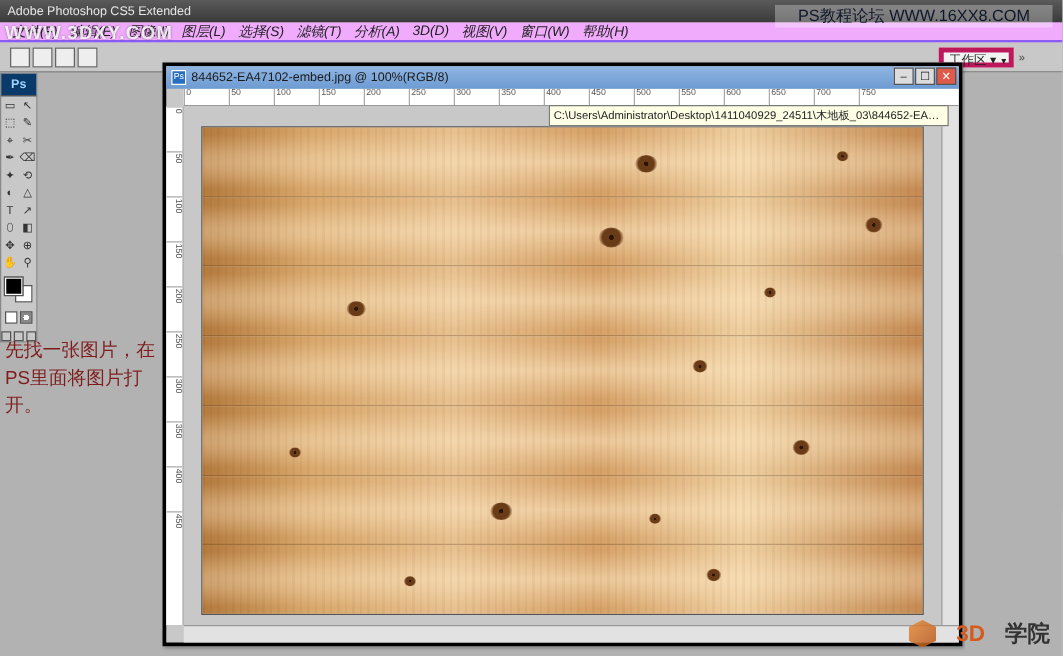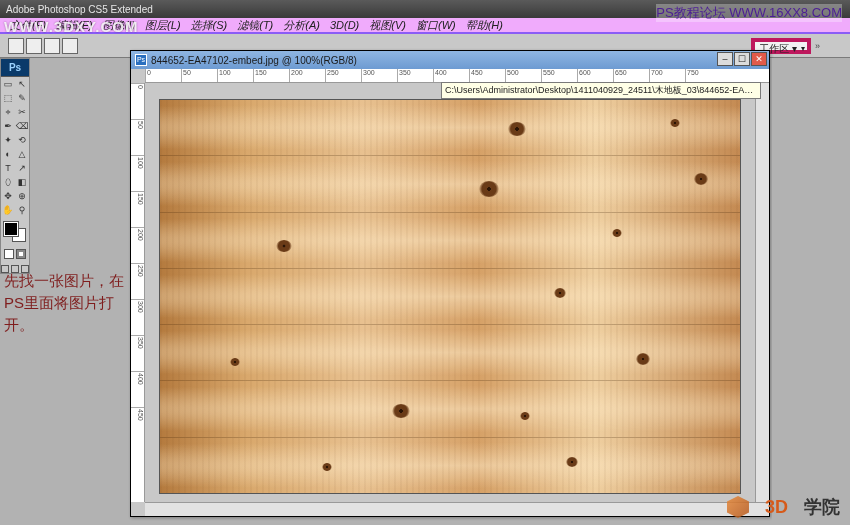--- a/index.html
+++ b/index.html
@@ -23,21 +23,21 @@
 .color-swatch { width: 28px; height: 26px; position: relative; margin-top: 2px; }
 .color-swatch .fg { position: absolute; left: 3px; top: 3px; width: 14px; height: 14px; background: #000; border: 1px solid #fff; outline: 1px solid #555; }
 .color-swatch .bg { position: absolute; right: 3px; bottom: 3px; width: 14px; height: 14px; background: #fff; border: 1px solid #555; }
 .mask-toggle { width: 28px; height: 18px; display: flex; justify-content: center; gap: 2px; align-items: center; }
 .mask-toggle div { width: 10px; height: 10px; border: 1px solid #555; }
 .mask-toggle div:first-child { background: #fff; }
 .mask-toggle div:last-child { background: radial-gradient(circle,#fff 40%,#888 41%); }
 .screen-row { width: 28px; display: flex; justify-content: center; gap: 2px; margin-top: 2px; }
 .screen-row div { width: 8px; height: 8px; border: 1px solid #555; }
 
-.doc-window { position: absolute; left: 130px; top: 50px; width: 640px; height: 467px; background: #c8c8c8; border: 1px solid #000000; box-shadow: 1px 1px 3px rgba(0,0,0,.3); }
+.doc-window { position: absolute; left: 130px; top: 50px; width: 640px; height: 467px; background: #c8c8c8; border: 3px solid #000000; box-shadow: 1px 1px 3px rgba(0,0,0,.3); }
 .doc-titlebar { height: 18px; background: linear-gradient(#8fb6e2,#6d9bd2); display: flex; align-items: center; font-size: 10px; color: #1a1a1a; padding-left: 4px; position: relative; }
 .doc-titlebar .ico { width: 12px; height: 12px; background: #2a6fbf; margin-right: 4px; border: 1px solid #fff; font-size: 7px; color: #fff; text-align: center; line-height: 10px; }
 .win-controls { position: absolute; right: 2px; top: 1px; display: flex; gap: 1px; }
 .win-controls div { width: 16px; height: 14px; border: 1px solid #555; font-size: 9px; text-align: center; line-height: 12px; }
 .win-min { background: #dcdcdc; }
 .win-max { background: #dcdcdc; }
 .win-close { background: #e05a4a; color: #fff; }
 .doc-ruler-h { height: 14px; margin-left: 14px; background: #fff; border-bottom: 1px solid #999; display: flex; font-size: 7px; color: #555; overflow: hidden; }
 .doc-ruler-h span { width: 36px; flex: 0 0 36px; border-left: 1px solid #aaa; padding-left: 1px; }
 .doc-ruler-v { position: absolute; left: 0; top: 32px; width: 14px; bottom: 14px; background: #fff; border-right: 1px solid #999; display: flex; flex-direction: column; font-size: 7px; color: #555; overflow: hidden; }
@@ -51,21 +51,21 @@
 }
 .plank::before { content: ""; position: absolute; inset: 0; background: repeating-linear-gradient(90deg, rgba(90,50,15,.05) 0 2px, rgba(0,0,0,0) 2px 6px); }
 .plank:last-child { border-bottom: none; }
 .knot { position: absolute; border-radius: 50%; background: radial-gradient(circle, #2a1405 0 15%, #6a3b17 16% 55%, rgba(106,59,23,0) 80%); }
 .scroll-h { position: absolute; left: 14px; right: 0; bottom: 0; height: 14px; background: #e2e2e2; border-top: 1px solid #999; }
 .scroll-v { position: absolute; right: 0; top: 32px; bottom: 14px; width: 14px; background: #e2e2e2; border-left: 1px solid #999; }
 
 .right-dock { position: absolute; right: 0; top: 58px; width: 78px; bottom: 0; background: #b2b2b2; }
 
 .watermark-tl { position: absolute; left: 4px; top: 18px; font-size: 15px; font-weight: bold; color: rgba(255,255,255,.85); letter-spacing: 1px; text-shadow: 0 0 2px rgba(0,0,0,.4); z-index: 30; }
-.watermark-tr { position: absolute; right: 8px; top: 4px; font-size: 13px; color: #4c1d95; z-index: 30; background: rgba(255,255,255,.3); padding: 0 0; }
+.watermark-tr { position: absolute; right: 8px; top: 4px; font-size: 13px; color: #0f172a; z-index: 30; background: rgba(255,255,255,.3); padding: 0 18px; }
 .watermark-br { position: absolute; right: 10px; bottom: 6px; font-size: 18px; font-weight: bold; z-index: 30; display: flex; align-items: center; gap: 16px; }
 .watermark-br .cube { width: 22px; height: 22px; background: linear-gradient(135deg,#e88a3a,#b4571b); clip-path: polygon(50% 0,100% 25%,100% 75%,50% 100%,0 75%,0 25%); opacity: .85; }
 .watermark-br .txt3d { color: #d65a1a; }
 .watermark-br .txtcn { color: #333; }
 
 .instruction { position: absolute; left: 4px; top: 270px; width: 124px; font-size: 15px; color: #7f1d1d; line-height: 22px; z-index: 20; }
 </style>
 </head>
 <body>
 

